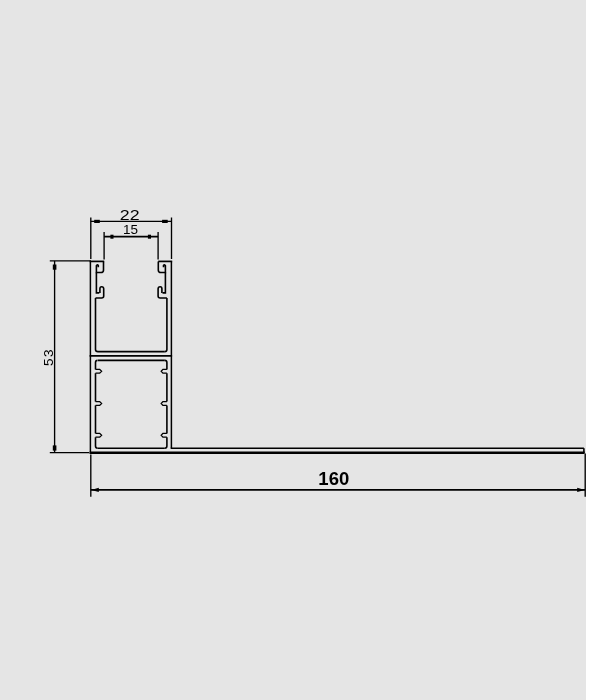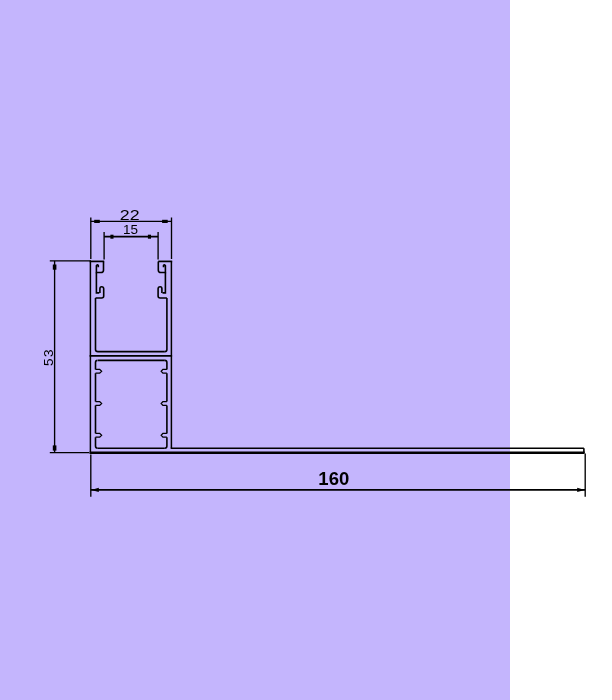--- a/index.html
+++ b/index.html
@@ -1,16 +1,16 @@
 <!DOCTYPE html>
 <html><head>
 <meta charset="utf-8">
 <style>
   html,body{margin:0;padding:0;background:#ffffff;}
-  .wrap{width:510px;height:700px;position:relative;background:#c4b5fd;}
+  .wrap{width:586px;height:700px;position:relative;background:#e5e5e5;}
   svg{display:block;}
   text{font-family:"Liberation Sans",sans-serif;fill:#000;}
 </style>
 </head>
 <body>
 <div class="wrap">
 <svg width="612" height="700" viewBox="0 0 612 700" fill="none" stroke="#000" stroke-width="1.5" stroke-linecap="butt" stroke-linejoin="miter">
 
   <path d="M90.4,261.4 L90.4,453.5"></path>
 

